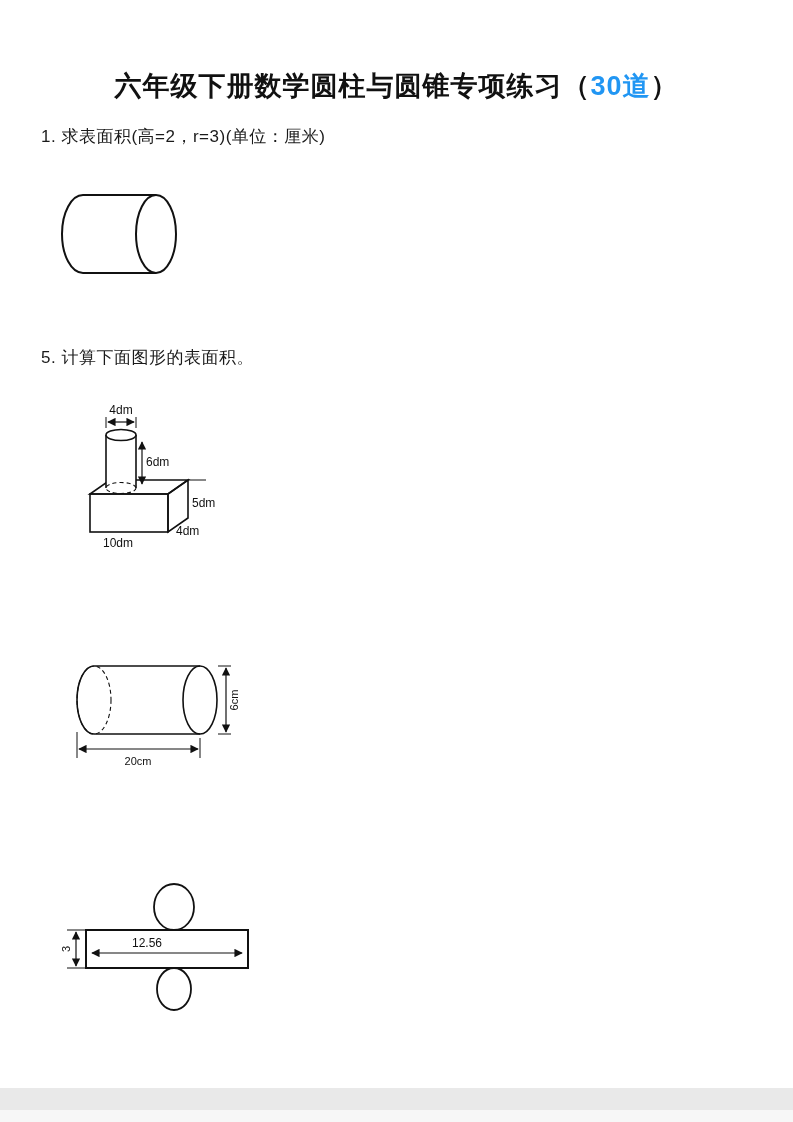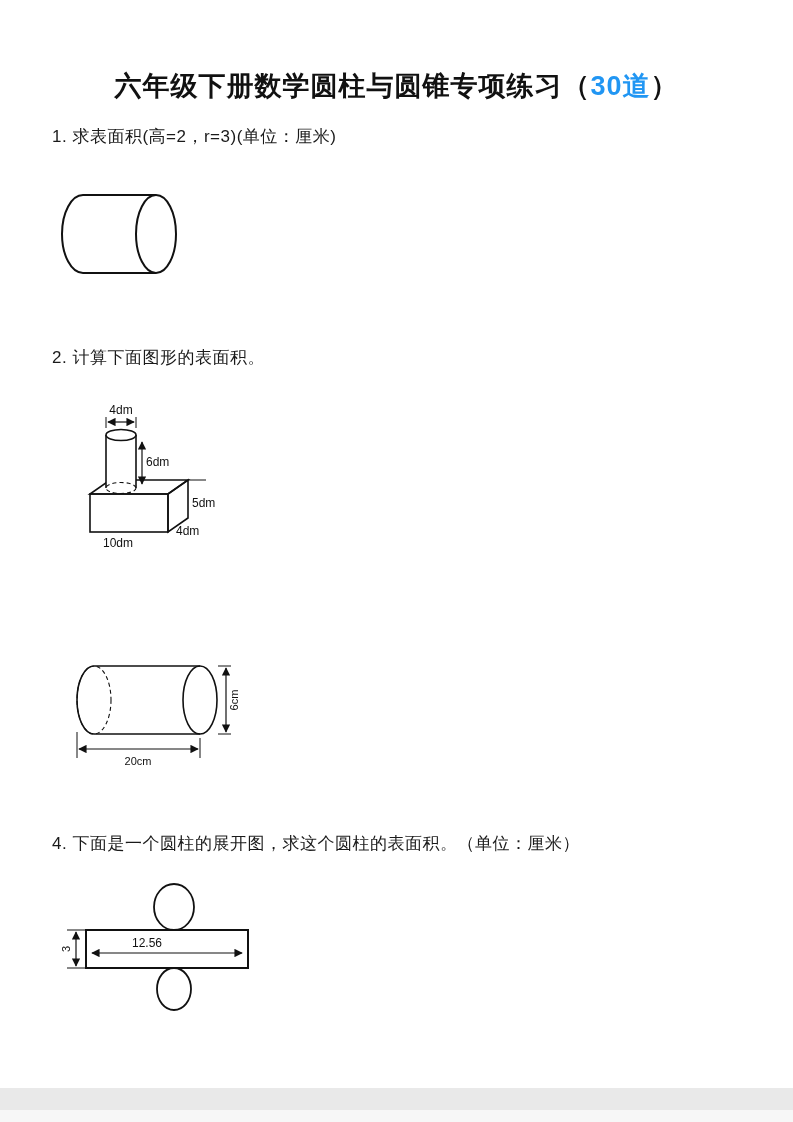--- a/index.html
+++ b/index.html
@@ -8,39 +8,38 @@
     position:relative; width:793px; height:1122px; margin:12px auto;
     background:#ffffff; overflow:hidden; color:#111;
     font-family:"Liberation Sans","DejaVu Sans",sans-serif;
   }
   .title {
     position:absolute; top:56px; left:0; width:100%;
     text-align:center; font-size:27px; font-weight:bold; letter-spacing:1px;
   }
   .title .hl { color:#2196f3; }
   .problem {
-    position:absolute; left:52px; font-size:17px; color:#1a1a1a;
+    position:absolute; left:41px; font-size:17px; color:#1a1a1a;
     letter-spacing:0.5px;
   }
   .fig { position:absolute; display:block; }
   svg text { font-family:"Liberation Sans","DejaVu Sans",sans-serif; fill:#111; }
   .sep { position:absolute; left:0; width:100%; }
 </style>
 </head>
 <body>
 
 <div class="page">
 
   <div class="title">
     <span>六年级下册数学圆柱与圆锥专项练习（</span><span class="hl">30道</span><span>）</span>
   </div>
 
   <p class="problem" style="top:113px">1. 求表面积(高=2，r=3)(单位：厘米)</p>
-  <p class="problem" style="top:334px">2. 计算下面图形的表面积。</p>
-  <p class="problem" style="top:820px">4. 下面是一个圆柱的展开图，求这个圆柱的表面积。（单位：厘米）</p>
+  <p class="problem" style="top:334px">5. 计算下面图形的表面积。</p>
 
   <svg class="fig" style="top:178px;left:50px" width="145" height="88" viewBox="0 0 145 88">
     <path d="M106,5 L33,5 A21,39 0 0 0 33,83 L106,83" fill="none" stroke="#111" stroke-width="2"></path>
     <ellipse cx="106" cy="44" rx="20" ry="39" fill="none" stroke="#111" stroke-width="2"></ellipse>
   </svg>
 
   <svg class="fig" style="top:392px;left:76px" width="160" height="150" viewBox="0 0 160 150">
     <defs>
       <marker id="ar2" viewBox="0 0 10 10" refX="9" refY="5" markerWidth="7" markerHeight="7" orient="auto-start-reverse">
           <path d="M0,0 L10,5 L0,10 z" fill="#111"></path>

